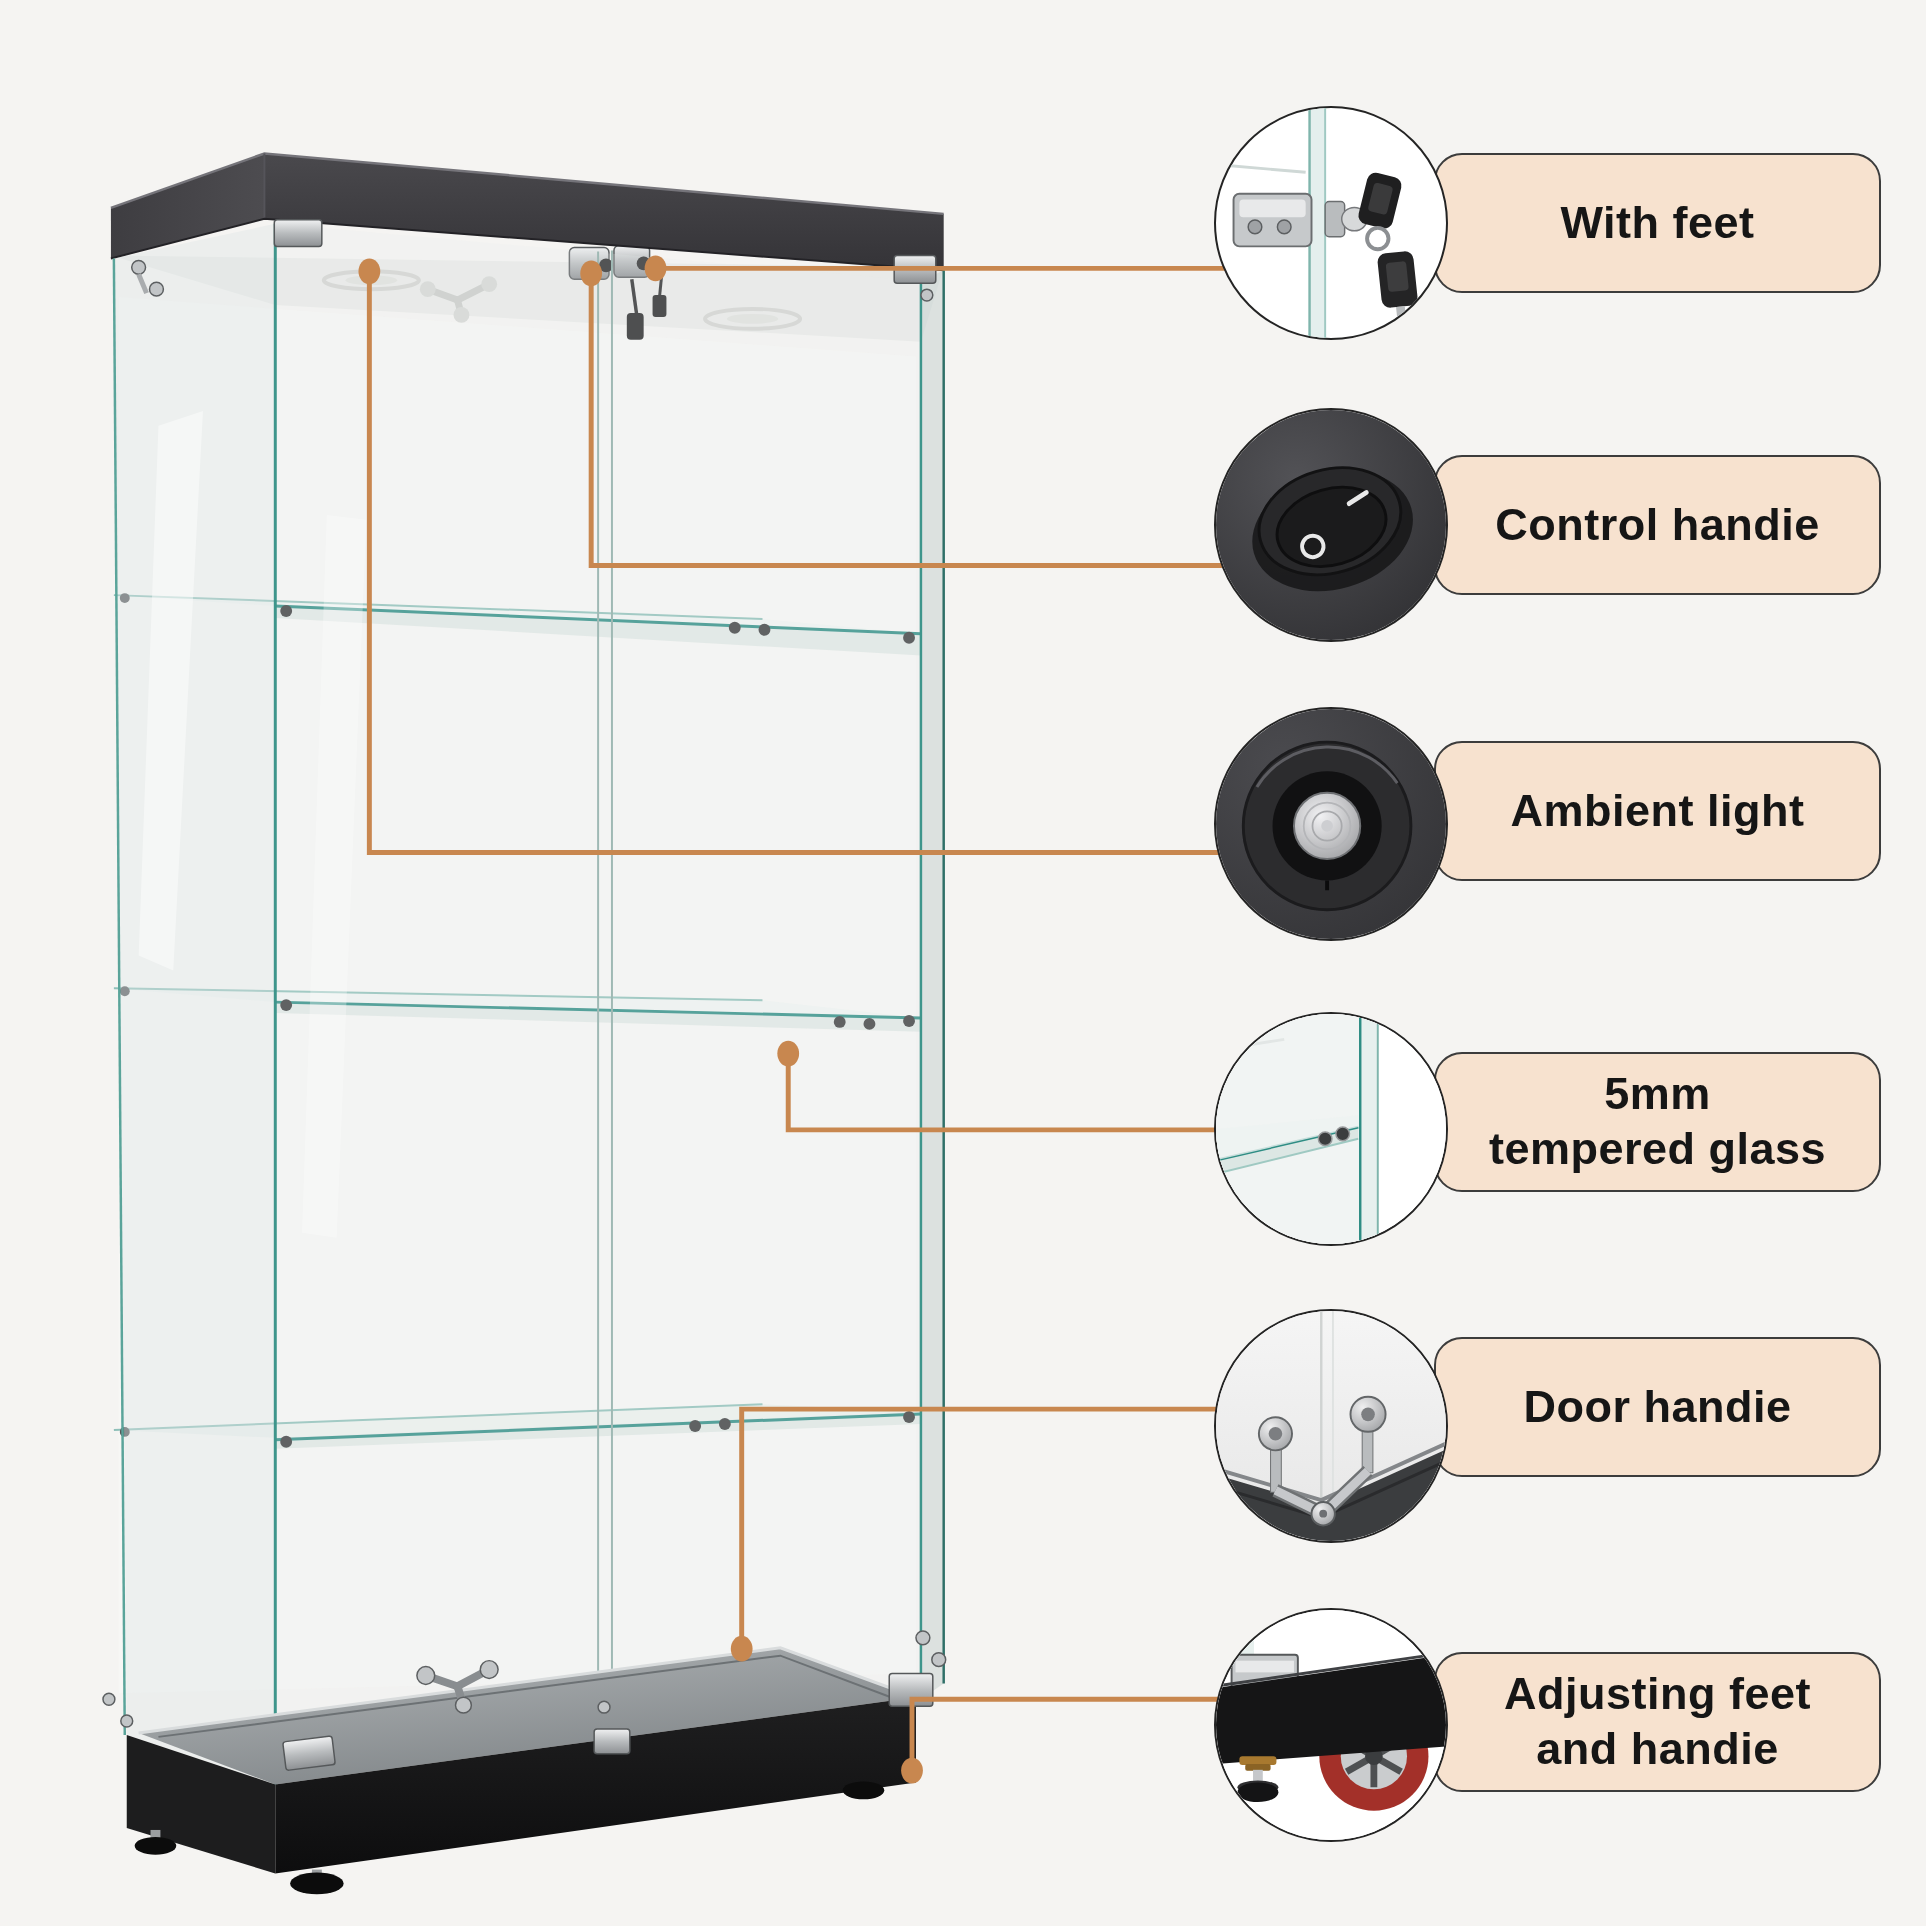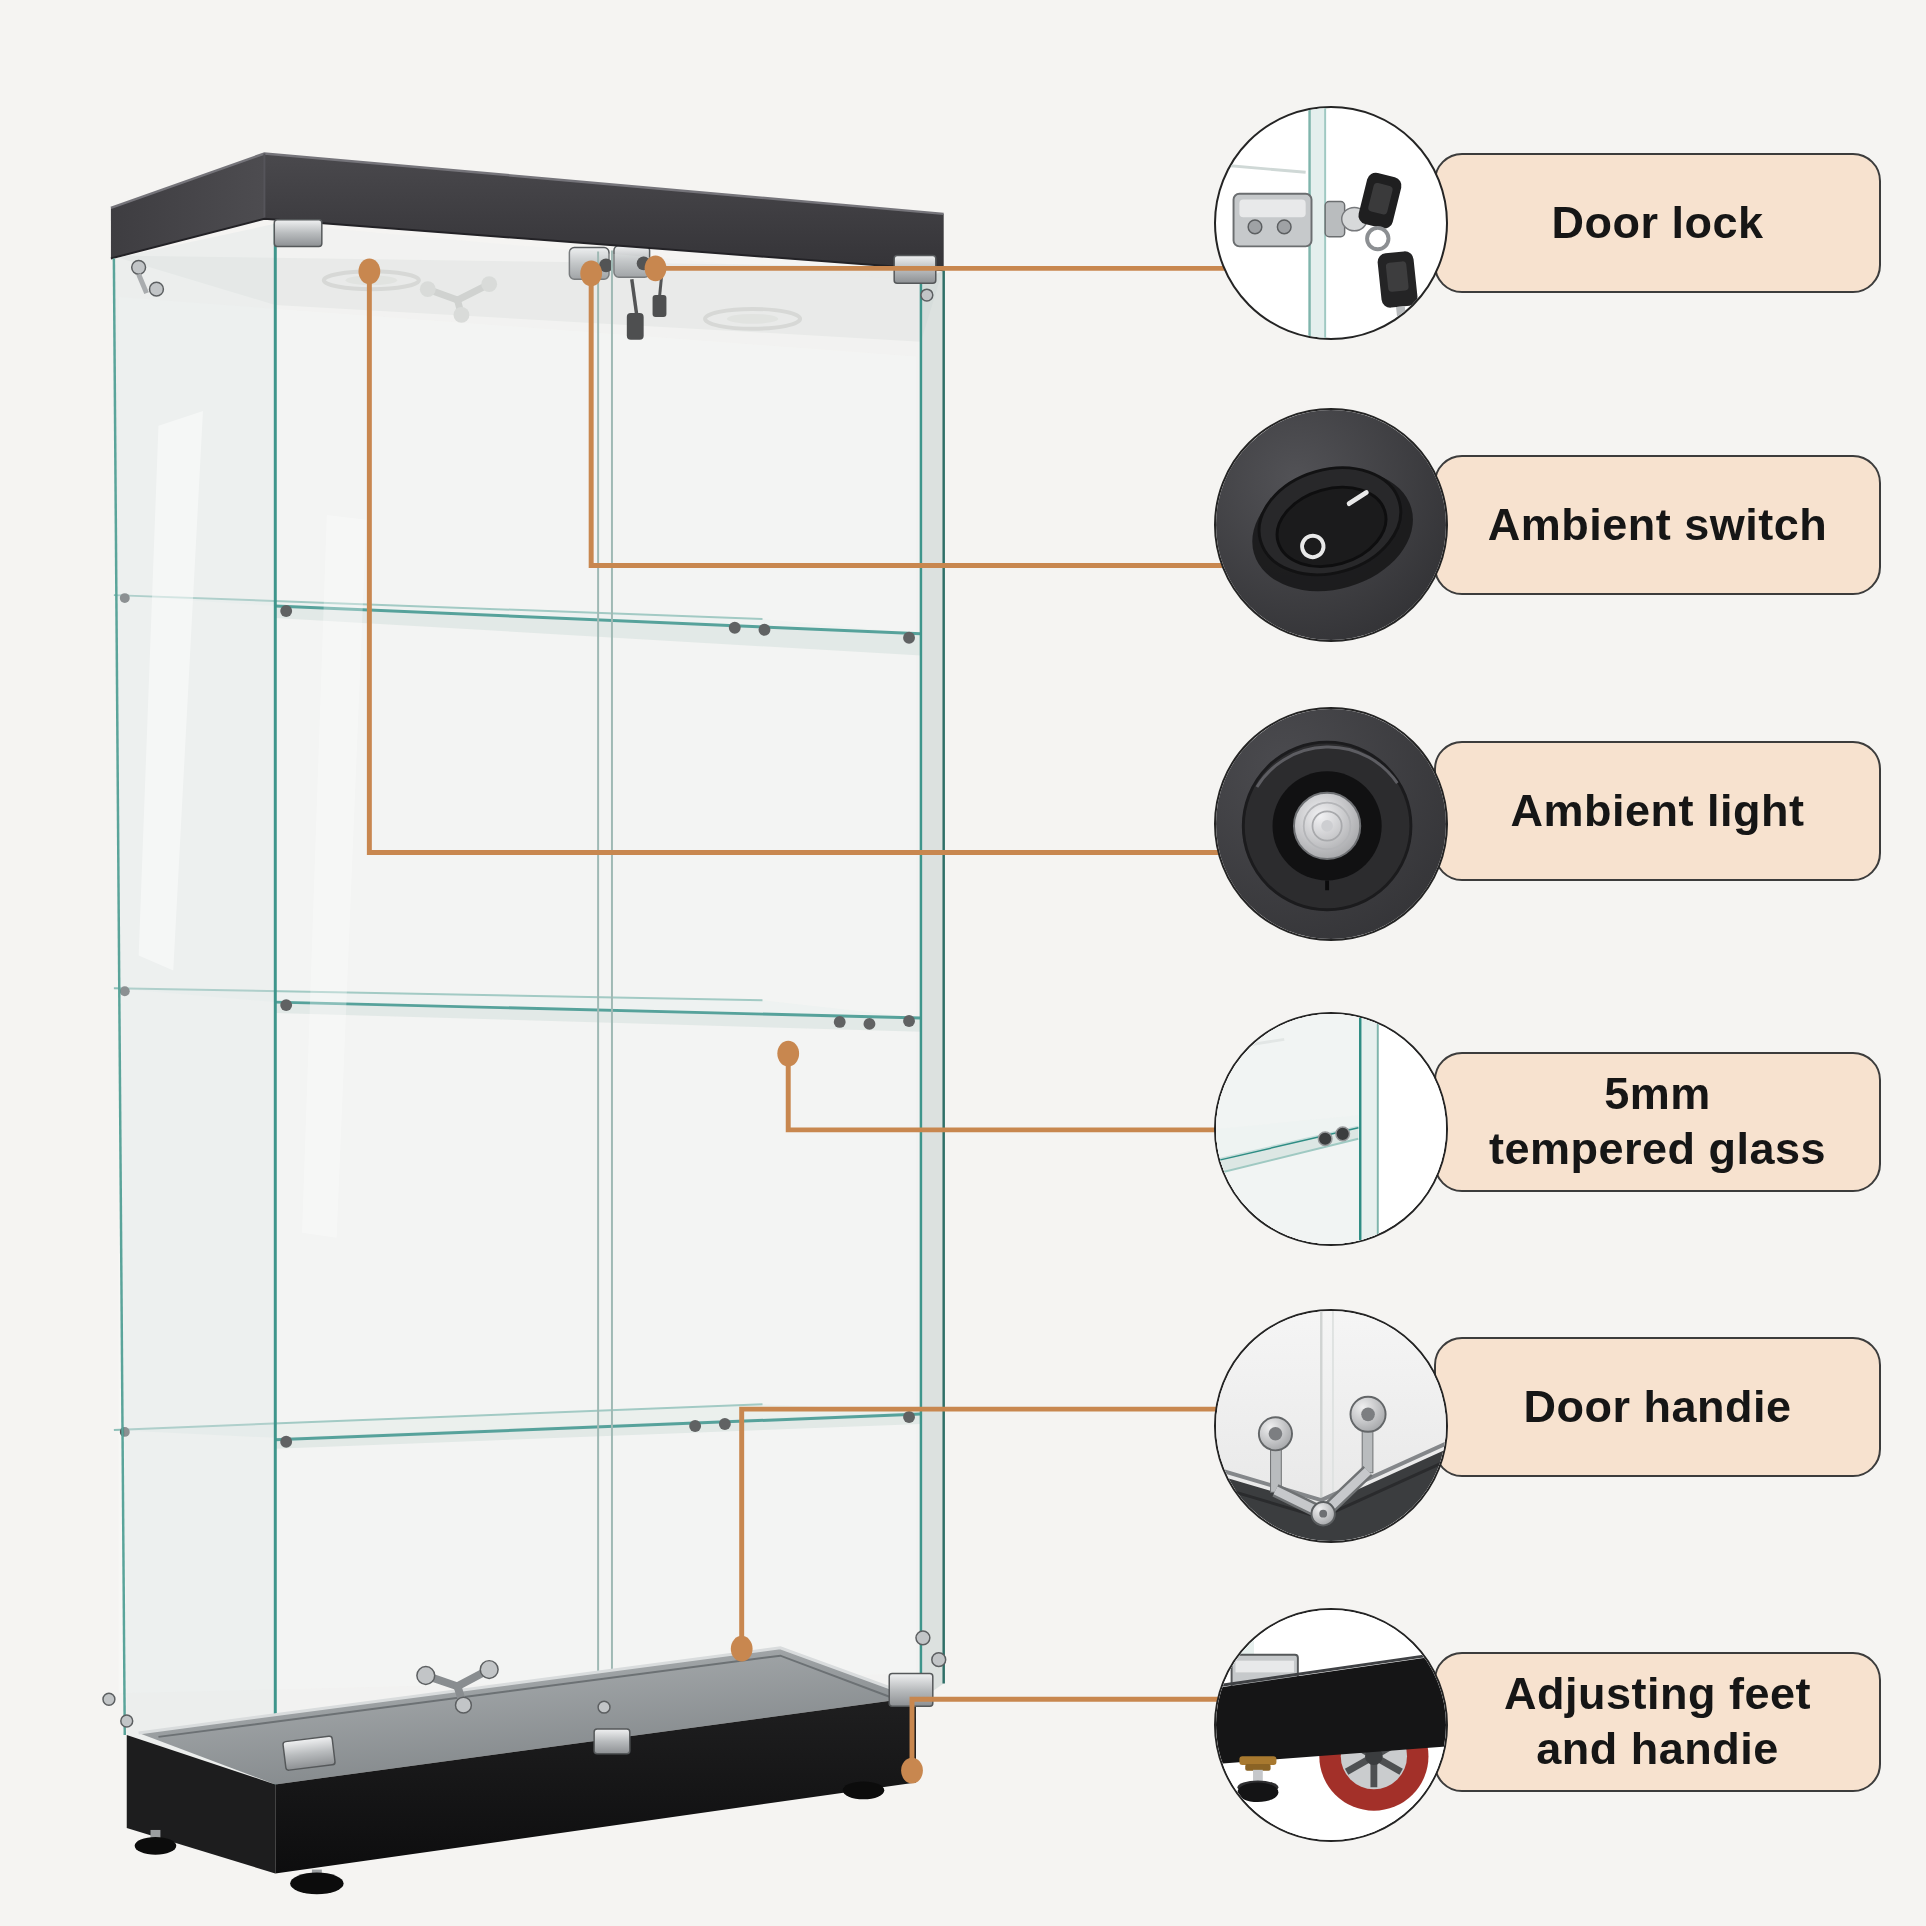--- a/index.html
+++ b/index.html
@@ -201,21 +201,21 @@
       <ellipse cx="597" cy="276" rx="11" ry="13"></ellipse>
       <ellipse cx="373" cy="274" rx="11" ry="13"></ellipse>
       <ellipse cx="796" cy="1064" rx="11" ry="13"></ellipse>
       <ellipse cx="749" cy="1665" rx="11" ry="13"></ellipse>
       <ellipse cx="921" cy="1788" rx="11" ry="13"></ellipse>
     </g>
   </svg>
 
   <div class="callout" style="top:106px">
     <div class="label-box" style="top:47px">
-      <span class="label-text">Door lock</span>
+      <span class="label-text">With feet</span>
     </div>
     <div class="inset">
       <svg viewBox="0 0 236 236">
         <line x1="0" y1="58" x2="92" y2="66" stroke="#cfd8d6" stroke-width="3"></line>
         <rect x="96" y="0" width="16" height="236" fill="#e4efed"></rect>
         <line x1="96" y1="0" x2="96" y2="236" stroke="#7fb5ac" stroke-width="2.5"></line>
         <line x1="112" y1="0" x2="112" y2="236" stroke="#9fc9c2" stroke-width="2"></line>
         <rect x="18" y="88" width="80" height="54" rx="6" fill="#c6c9cb" stroke="#6b6e70" stroke-width="2"></rect>
         <rect x="24" y="94" width="68" height="18" rx="4" fill="#e8e9ea"></rect>
         <circle cx="40" cy="122" r="7" fill="#9fa2a5" stroke="#5c5f61" stroke-width="1.5"></circle>
@@ -233,21 +233,21 @@
           <rect x="182" y="204" width="9" height="34" fill="#b9bcbe"></rect>
           <rect x="191" y="210" width="5" height="6" fill="#b9bcbe"></rect>
           <rect x="191" y="222" width="5" height="6" fill="#b9bcbe"></rect>
         </g>
       </svg>
     </div>
   </div>
 
   <div class="callout" style="top:408px">
     <div class="label-box" style="top:47px">
-      <span class="label-text">Ambient switch</span>
+      <span class="label-text">Control handie</span>
     </div>
     <div class="inset">
       <svg viewBox="0 0 236 236">
         <defs>
           <radialGradient id="swbg" cx="0.35" cy="0.3" r="0.9">
             <stop offset="0" stop-color="#525256"></stop>
               <stop offset="1" stop-color="#2e2e31"></stop>
           </radialGradient>
         </defs>
         <rect width="236" height="236" fill="url(#swbg)"></rect>

